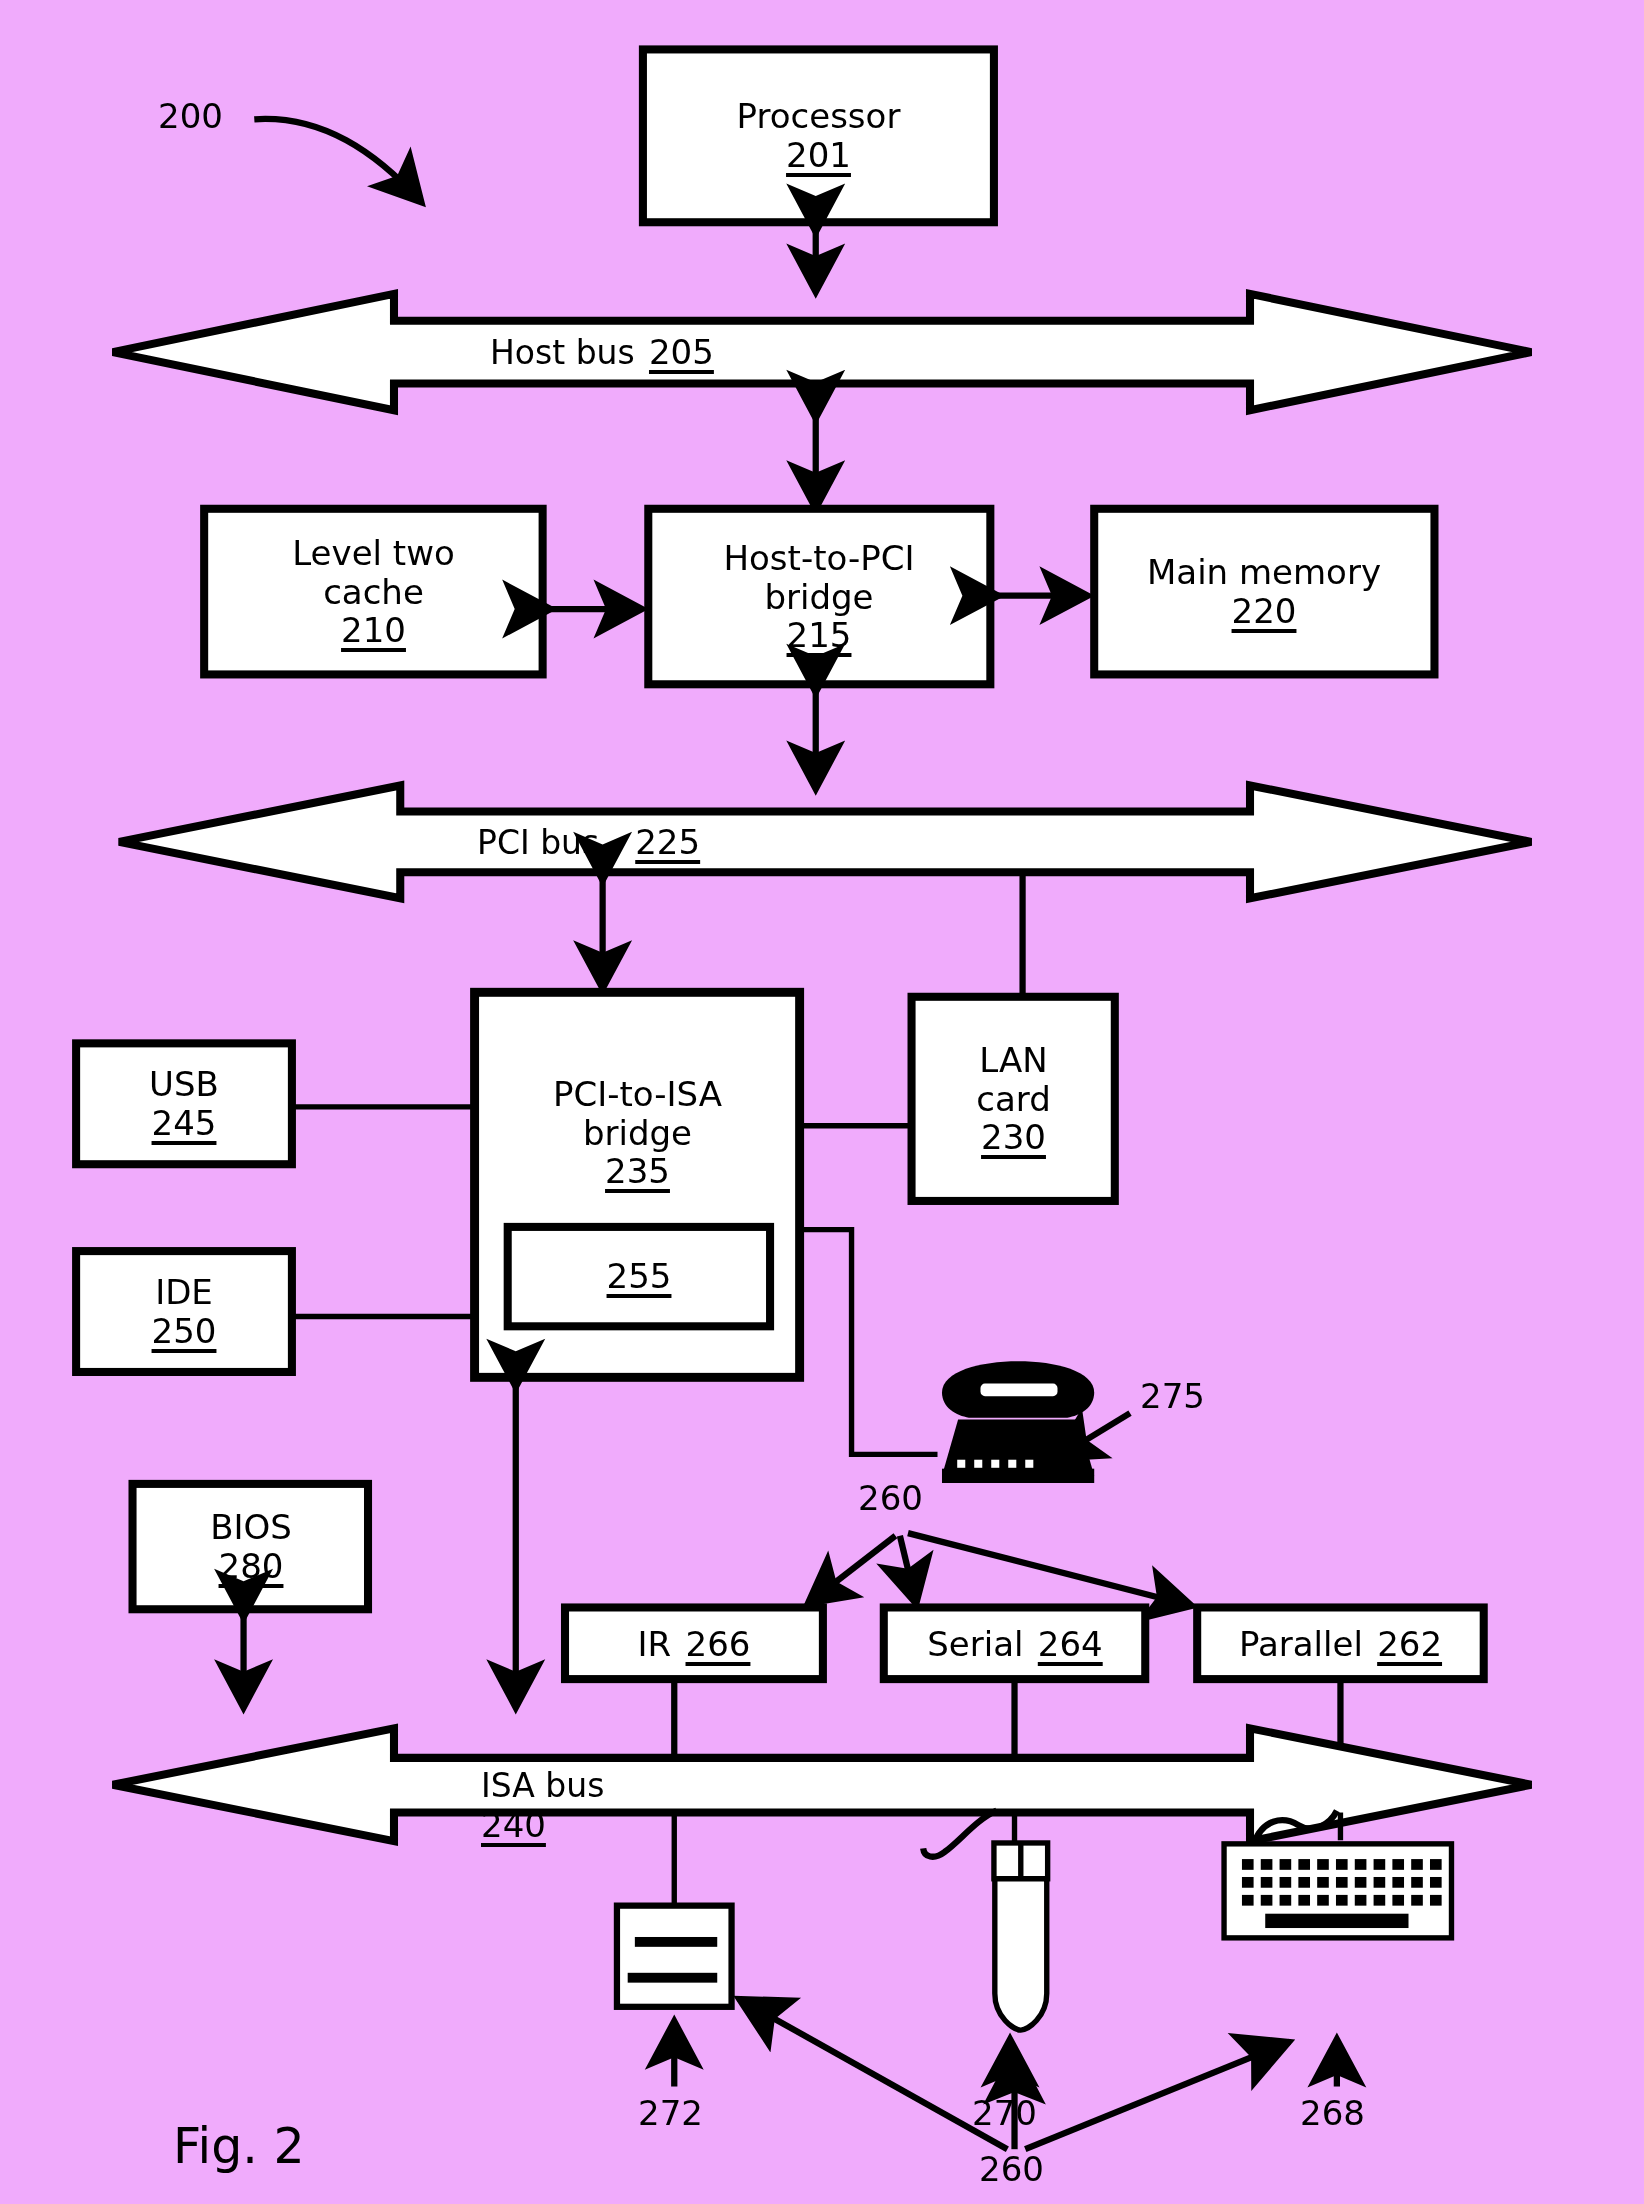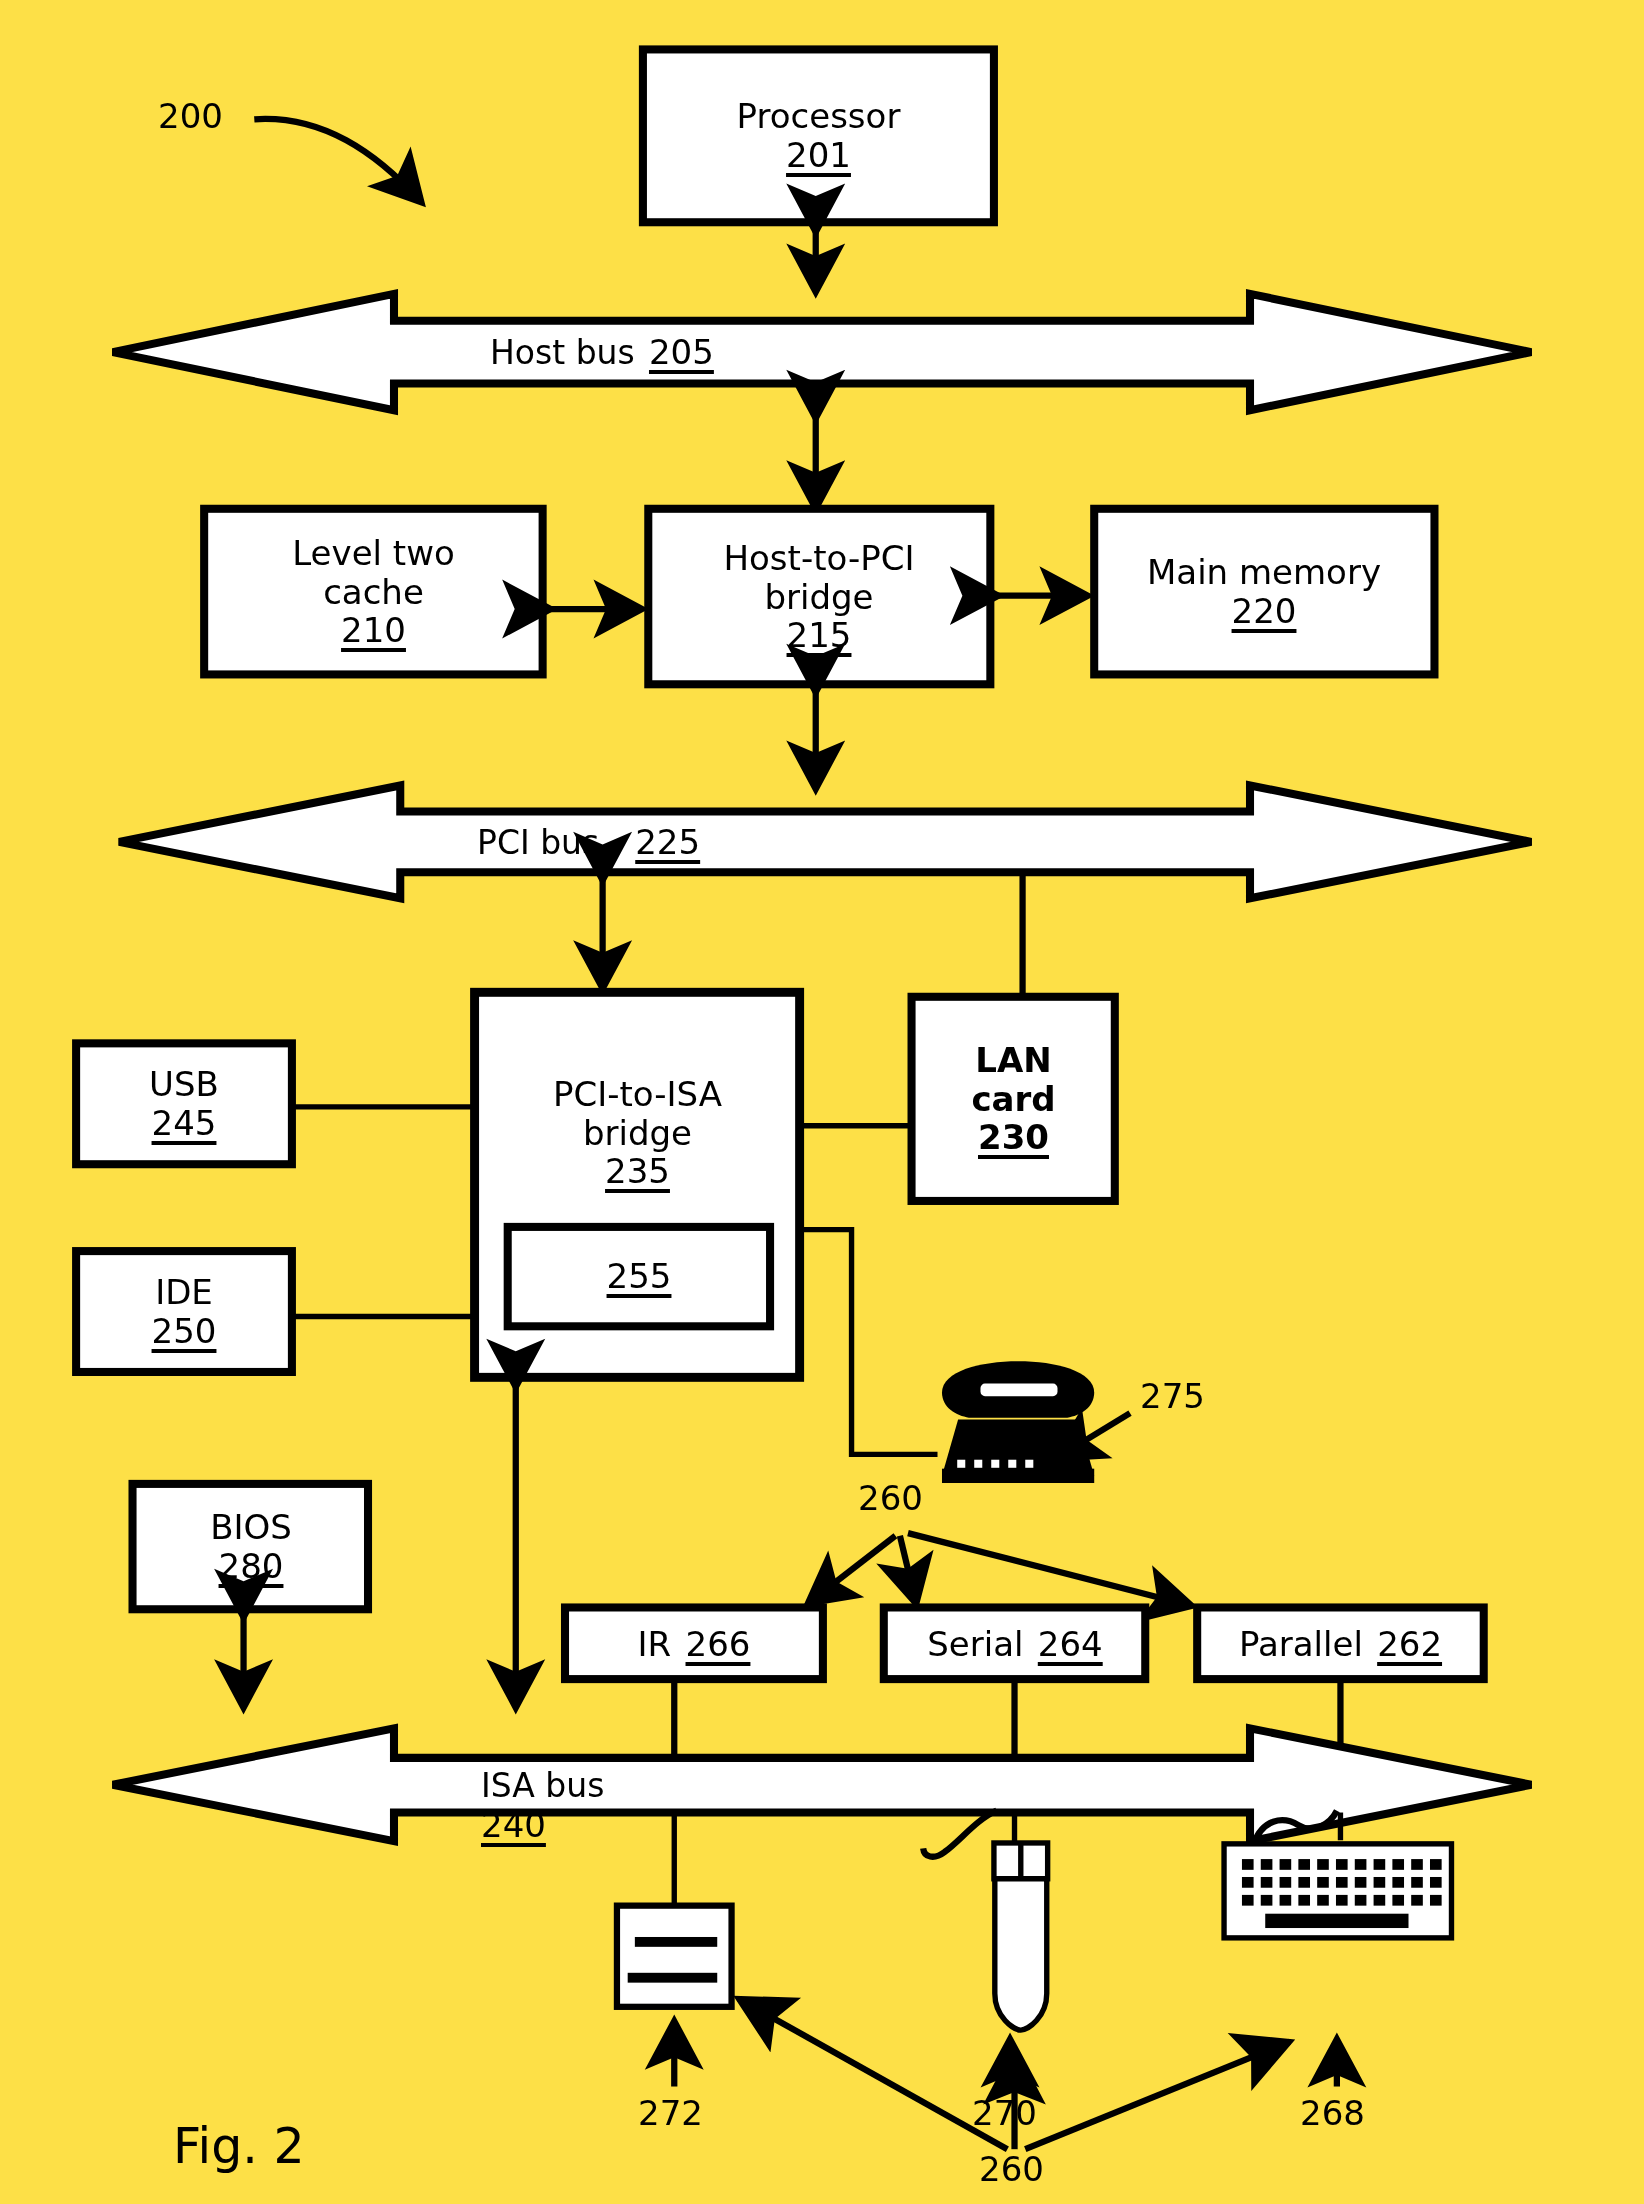--- a/index.html
+++ b/index.html
@@ -7,21 +7,21 @@
     padding: 0;
     background: #ffffff;
   }
   body {
     font-family: "DejaVu Sans", sans-serif;
   }
   #figure {
     position: relative;
     width: 1644px;
     height: 2204px;
-    background: #fde047;
+    background: #f0abfc;
     overflow: hidden;
   }
   #svg-layer {
     position: absolute;
     left: 0; top: 0;
     width: 1644px;
     height: 2204px;
   }
   .node-label {
     position: absolute;
@@ -284,21 +284,21 @@
   <div class="node-label" style="left:475px;top:1030px;width:325px;height:206px;">
     <div class="box-text">PCI-to-ISA
 bridge</div>
     <div class="num">235</div>
   </div>
 
   <div class="node-label" style="left:508px;top:1227px;width:262px;height:99px;">
     <div class="num">255</div>
   </div>
 
-  <div class="node-label" style="left:912px;top:997px;width:203px;height:204px;font-weight:bold;">
+  <div class="node-label" style="left:912px;top:997px;width:203px;height:204px;">
     <div class="box-text">LAN
 card</div>
     <div class="num">230</div>
   </div>
 
   <div class="node-label" style="left:76px;top:1043px;width:216px;height:121px;">
     <div class="box-text">USB</div>
     <div class="num">245</div>
   </div>
 

